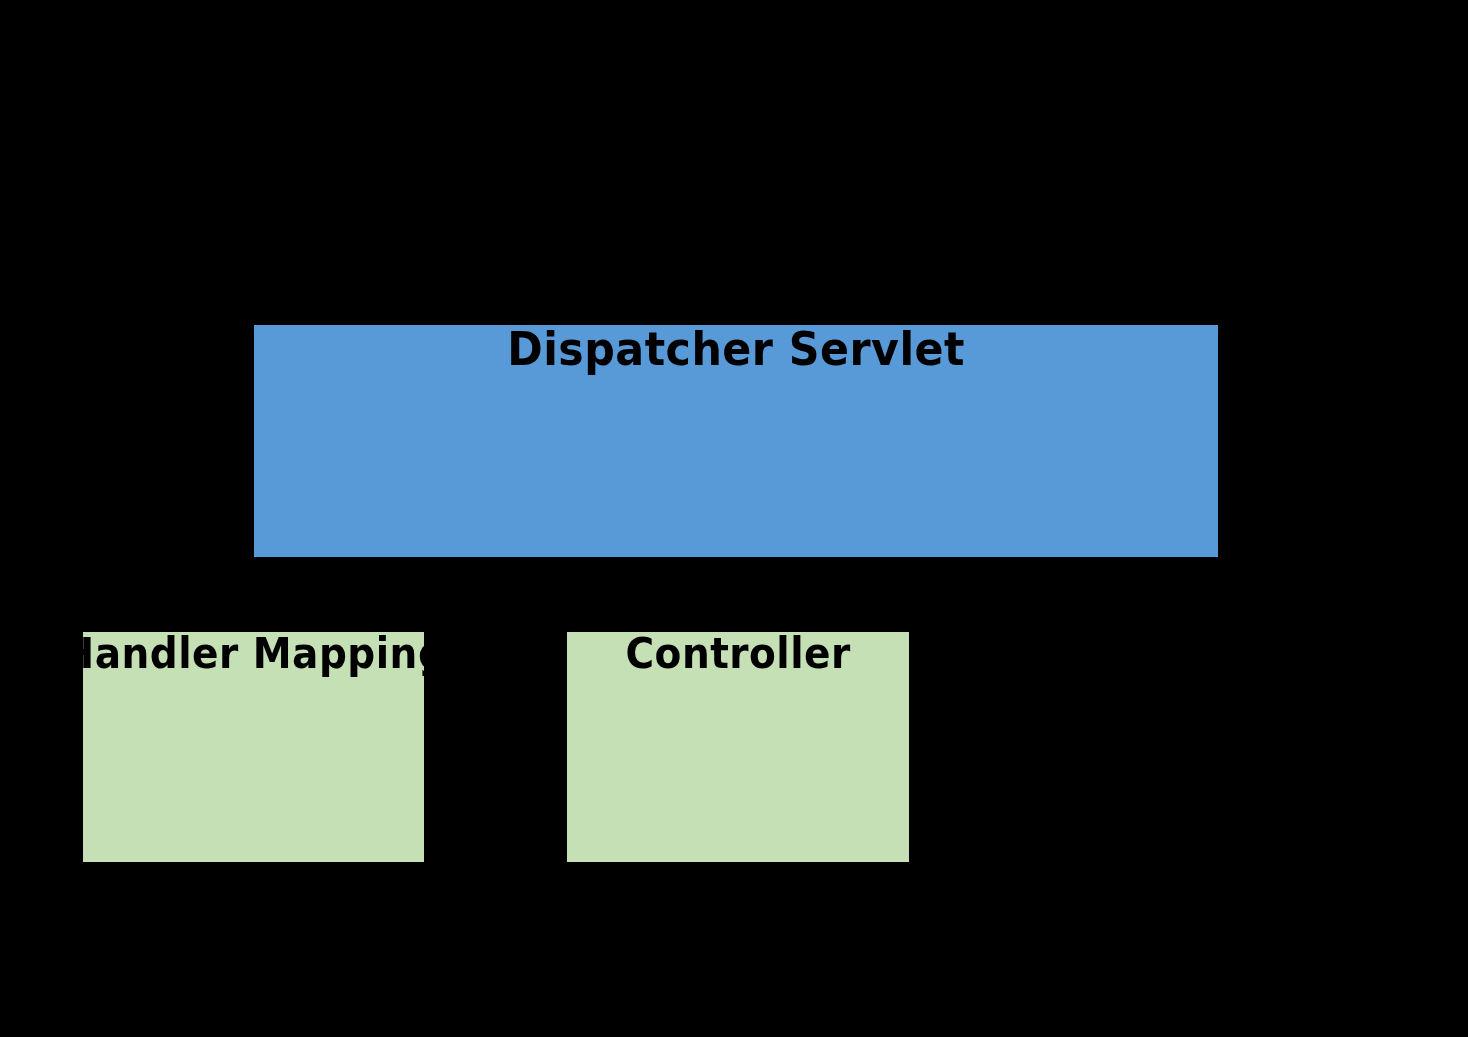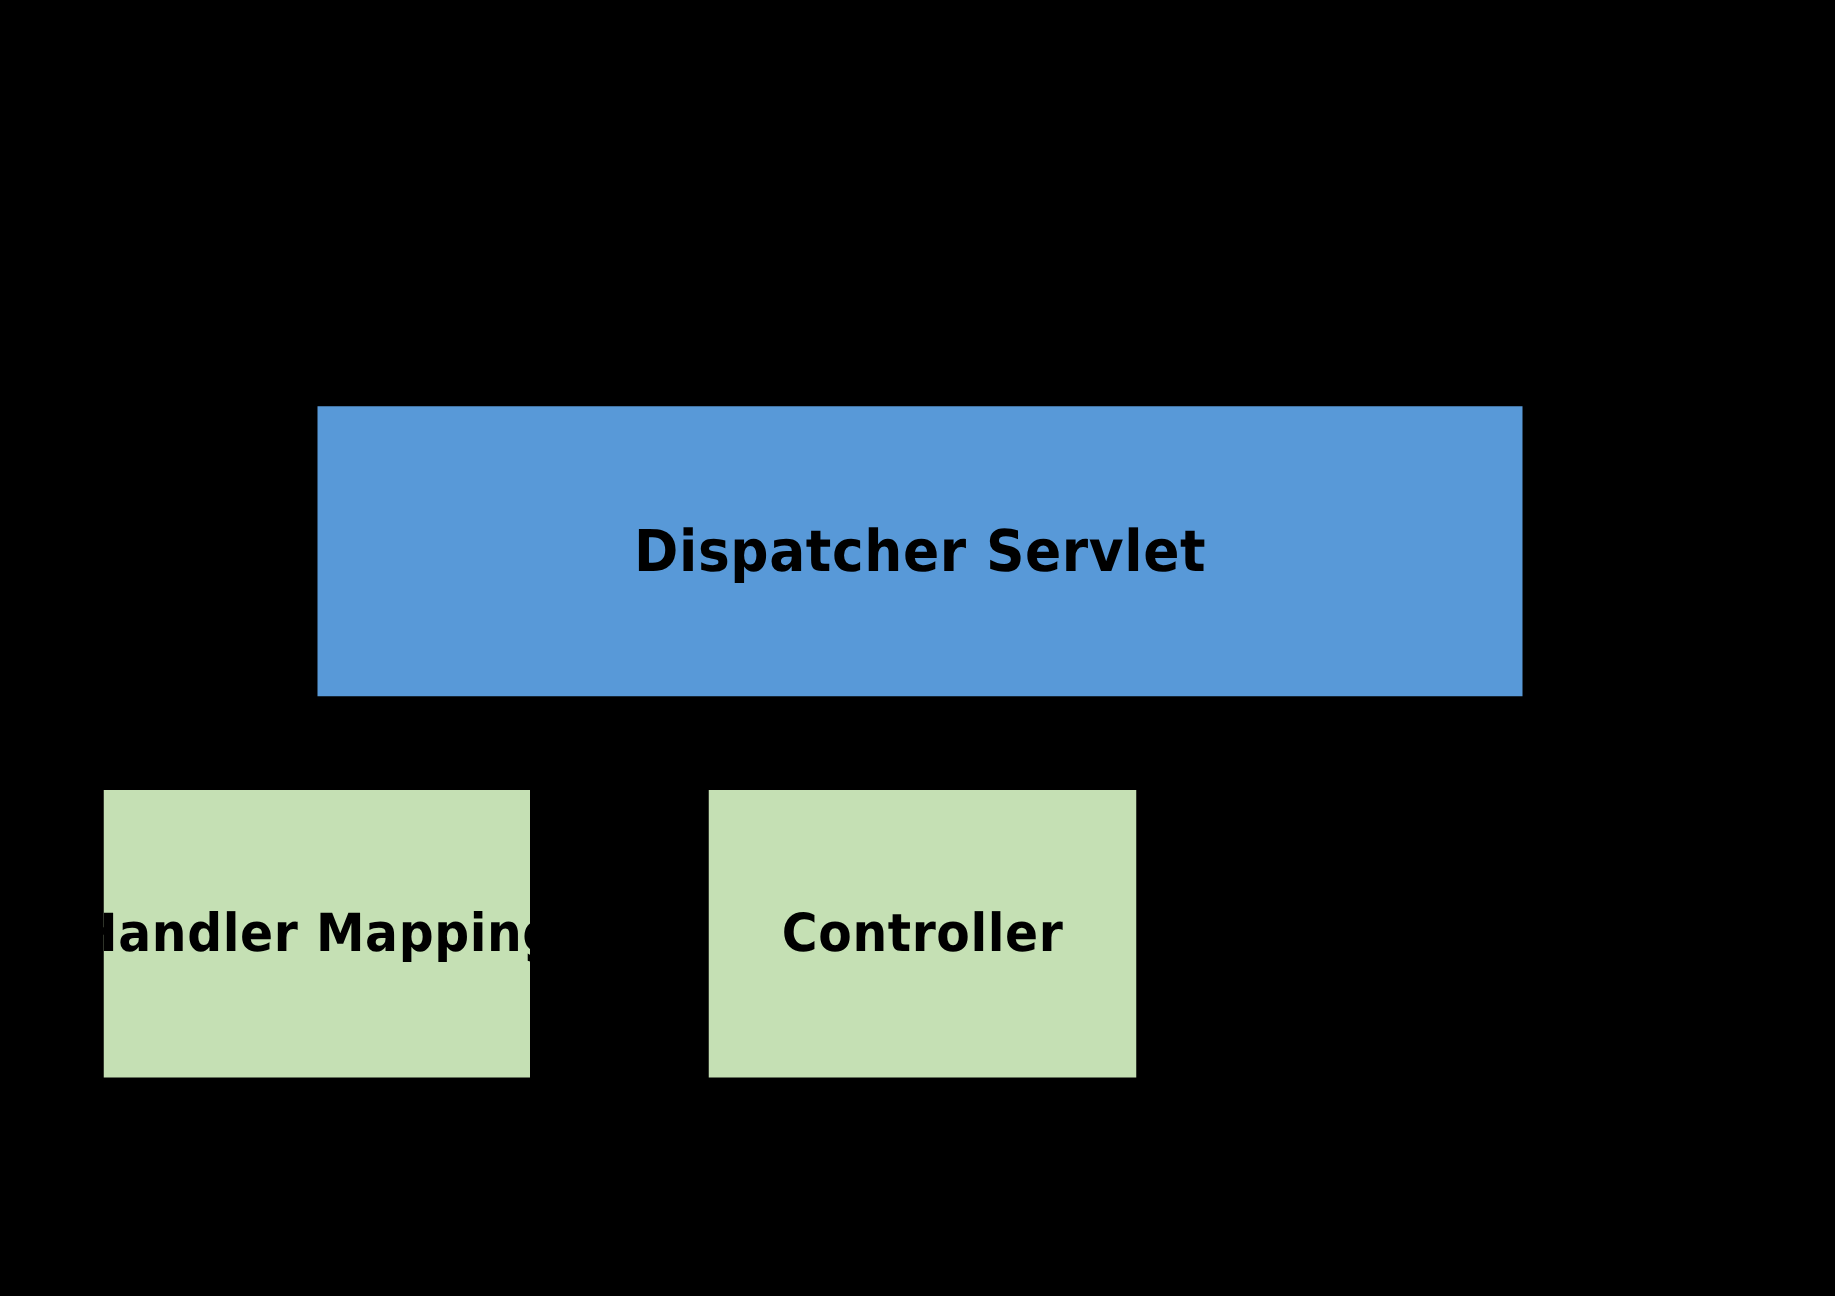--- a/index.html
+++ b/index.html
@@ -19,21 +19,20 @@
     position: relative;
     width: 1468px;
     height: 1037px;
     background: #000000;
   }
 
   
   .node {
     position: absolute;
     display: flex;
-    align-items: center;
     justify-content: center;
     box-sizing: border-box;
     text-align: center;
   }
   .node .node-label {
     font-family: "DejaVu Sans", sans-serif;
     font-weight: bold;
     color: #000000;
     letter-spacing: 0.5px;
     line-height: 1.05;

